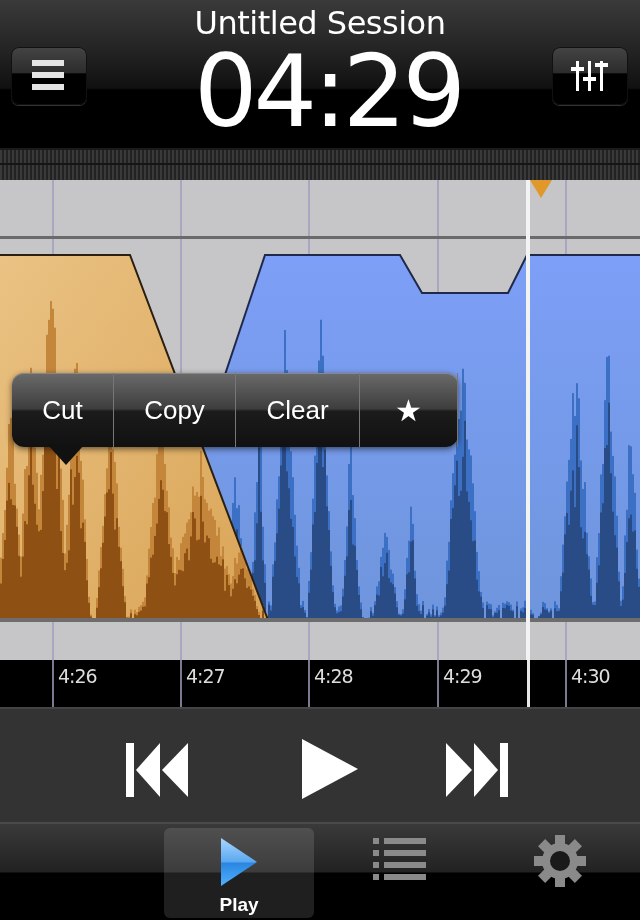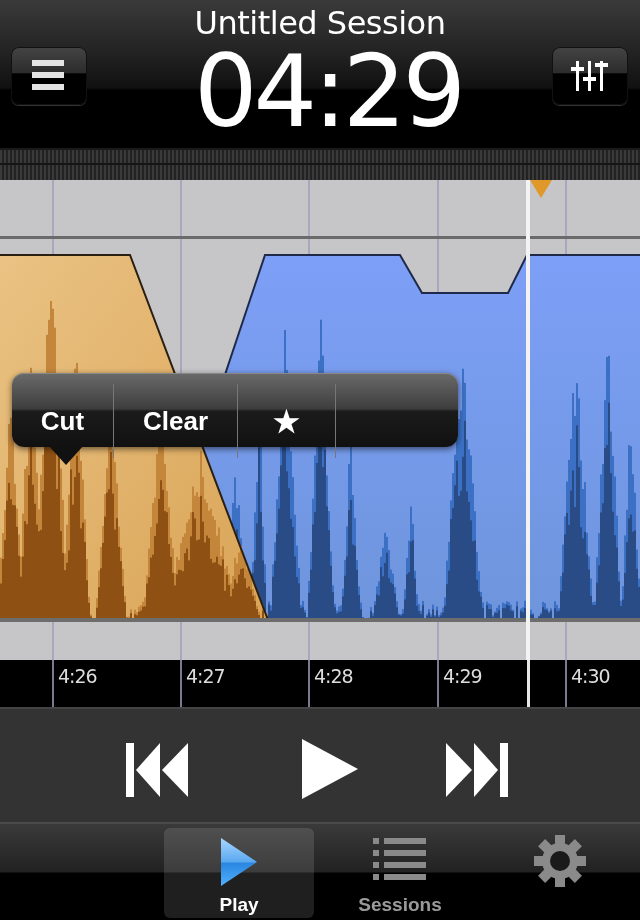--- a/index.html
+++ b/index.html
@@ -33,21 +33,21 @@
   .wave-svg { position: absolute; left: 0; top: 0; }
 
   
   .popover { position: absolute; left: 12px; top: 193px; width: 446px; height: 74px;
     border-radius: 12px; display: flex; overflow: visible;
     background: linear-gradient(#6a6a6a 0%, #3e3e3e 48%, #1b1b1b 52%, #111 100%);
     box-shadow: 0 2px 6px rgba(0,0,0,0.55), inset 0 1px 0 #888; z-index: 5; }
   .popover-arrow { position: absolute; left: 36px; top: 72px; width: 0; height: 0;
     border-left: 18px solid transparent; border-right: 18px solid transparent; border-top: 20px solid #111; }
   .pop-item { height: 74px; display: flex; align-items: center; justify-content: center;
-    color: #fff; font-weight: bold; font-size: 26px; border-right: 1px solid #777; margin-top: 11px; }
+    color: #fff; font-weight: normal; font-size: 26px; border-right: 1px solid #777; }
   .pop-item:last-child { border-right: none; }
   .pop-cut { width: 102px; }
   .pop-copy { width: 122px; }
   .pop-clear { width: 124px; }
   .pop-star { width: 98px; font-size: 30px; }
 
   
   .ruler { position: absolute; left: 0; top: 660px; width: 640px; height: 47px; background: #000; padding-left: 40px; }
   .tick { position: absolute; top: 0; width: 2px; height: 47px; background: #7a7b90; }
   .tick-label { position: absolute; top: 5px; color: #ddd; font-size: 19px; font-family: "DejaVu Sans", sans-serif; letter-spacing: -1px; }
@@ -838,20 +838,21 @@
       <polyline points="0,75 130,75 268,440" fill="none" stroke="#2a1f10" stroke-width="2"></polyline>
     </g>
     <rect x="0" y="438" width="640" height="4" fill="#6d6d6d"></rect>
 
     <rect x="526" y="0" width="4" height="480" fill="#f3f3f3"></rect>
     <polygon points="530,0 552,0 541,18" fill="#e0982a"></polygon>
   </svg>
 
   <div class="popover">
     <div class="pop-item pop-cut">Cut</div>
+    <div class="pop-item pop-copy">Copy</div>
     <div class="pop-item pop-clear">Clear</div>
     <div class="pop-item pop-star">
       <span>★</span>
     </div>
     <div class="popover-arrow"></div>
   </div>
 </div>
 
 <div class="ruler">
   <div class="tick" style="left:52px"></div>
@@ -902,21 +903,20 @@
     <svg class="tab-icon" width="56" height="50" viewBox="0 0 56 50">
       <rect x="1" y="4" width="6" height="6" fill="#8a8a8a"></rect>
         <rect x="12" y="4" width="42" height="6" fill="#8a8a8a"></rect>
       <rect x="1" y="16" width="6" height="6" fill="#8a8a8a"></rect>
         <rect x="12" y="16" width="42" height="6" fill="#8a8a8a"></rect>
       <rect x="1" y="28" width="6" height="6" fill="#8a8a8a"></rect>
         <rect x="12" y="28" width="42" height="6" fill="#8a8a8a"></rect>
       <rect x="1" y="40" width="6" height="6" fill="#8a8a8a"></rect>
         <rect x="12" y="40" width="42" height="6" fill="#8a8a8a"></rect>
     </svg>
-    <div class="tab-label">Sessions</div>
   </div>
   <div class="tab" style="left:485px">
     <svg class="tab-icon" width="54" height="54" viewBox="0 0 54 54">
       <g fill="#8a8a8a" transform="translate(27,27)">
         <rect x="-5" y="-26" width="10" height="12"></rect>
         <rect x="-5" y="14" width="10" height="12"></rect>
         <rect x="-26" y="-5" width="12" height="10"></rect>
         <rect x="14" y="-5" width="12" height="10"></rect>
         <rect x="-5" y="-26" width="10" height="12" transform="rotate(45)"></rect>
         <rect x="-5" y="14" width="10" height="12" transform="rotate(45)"></rect>

